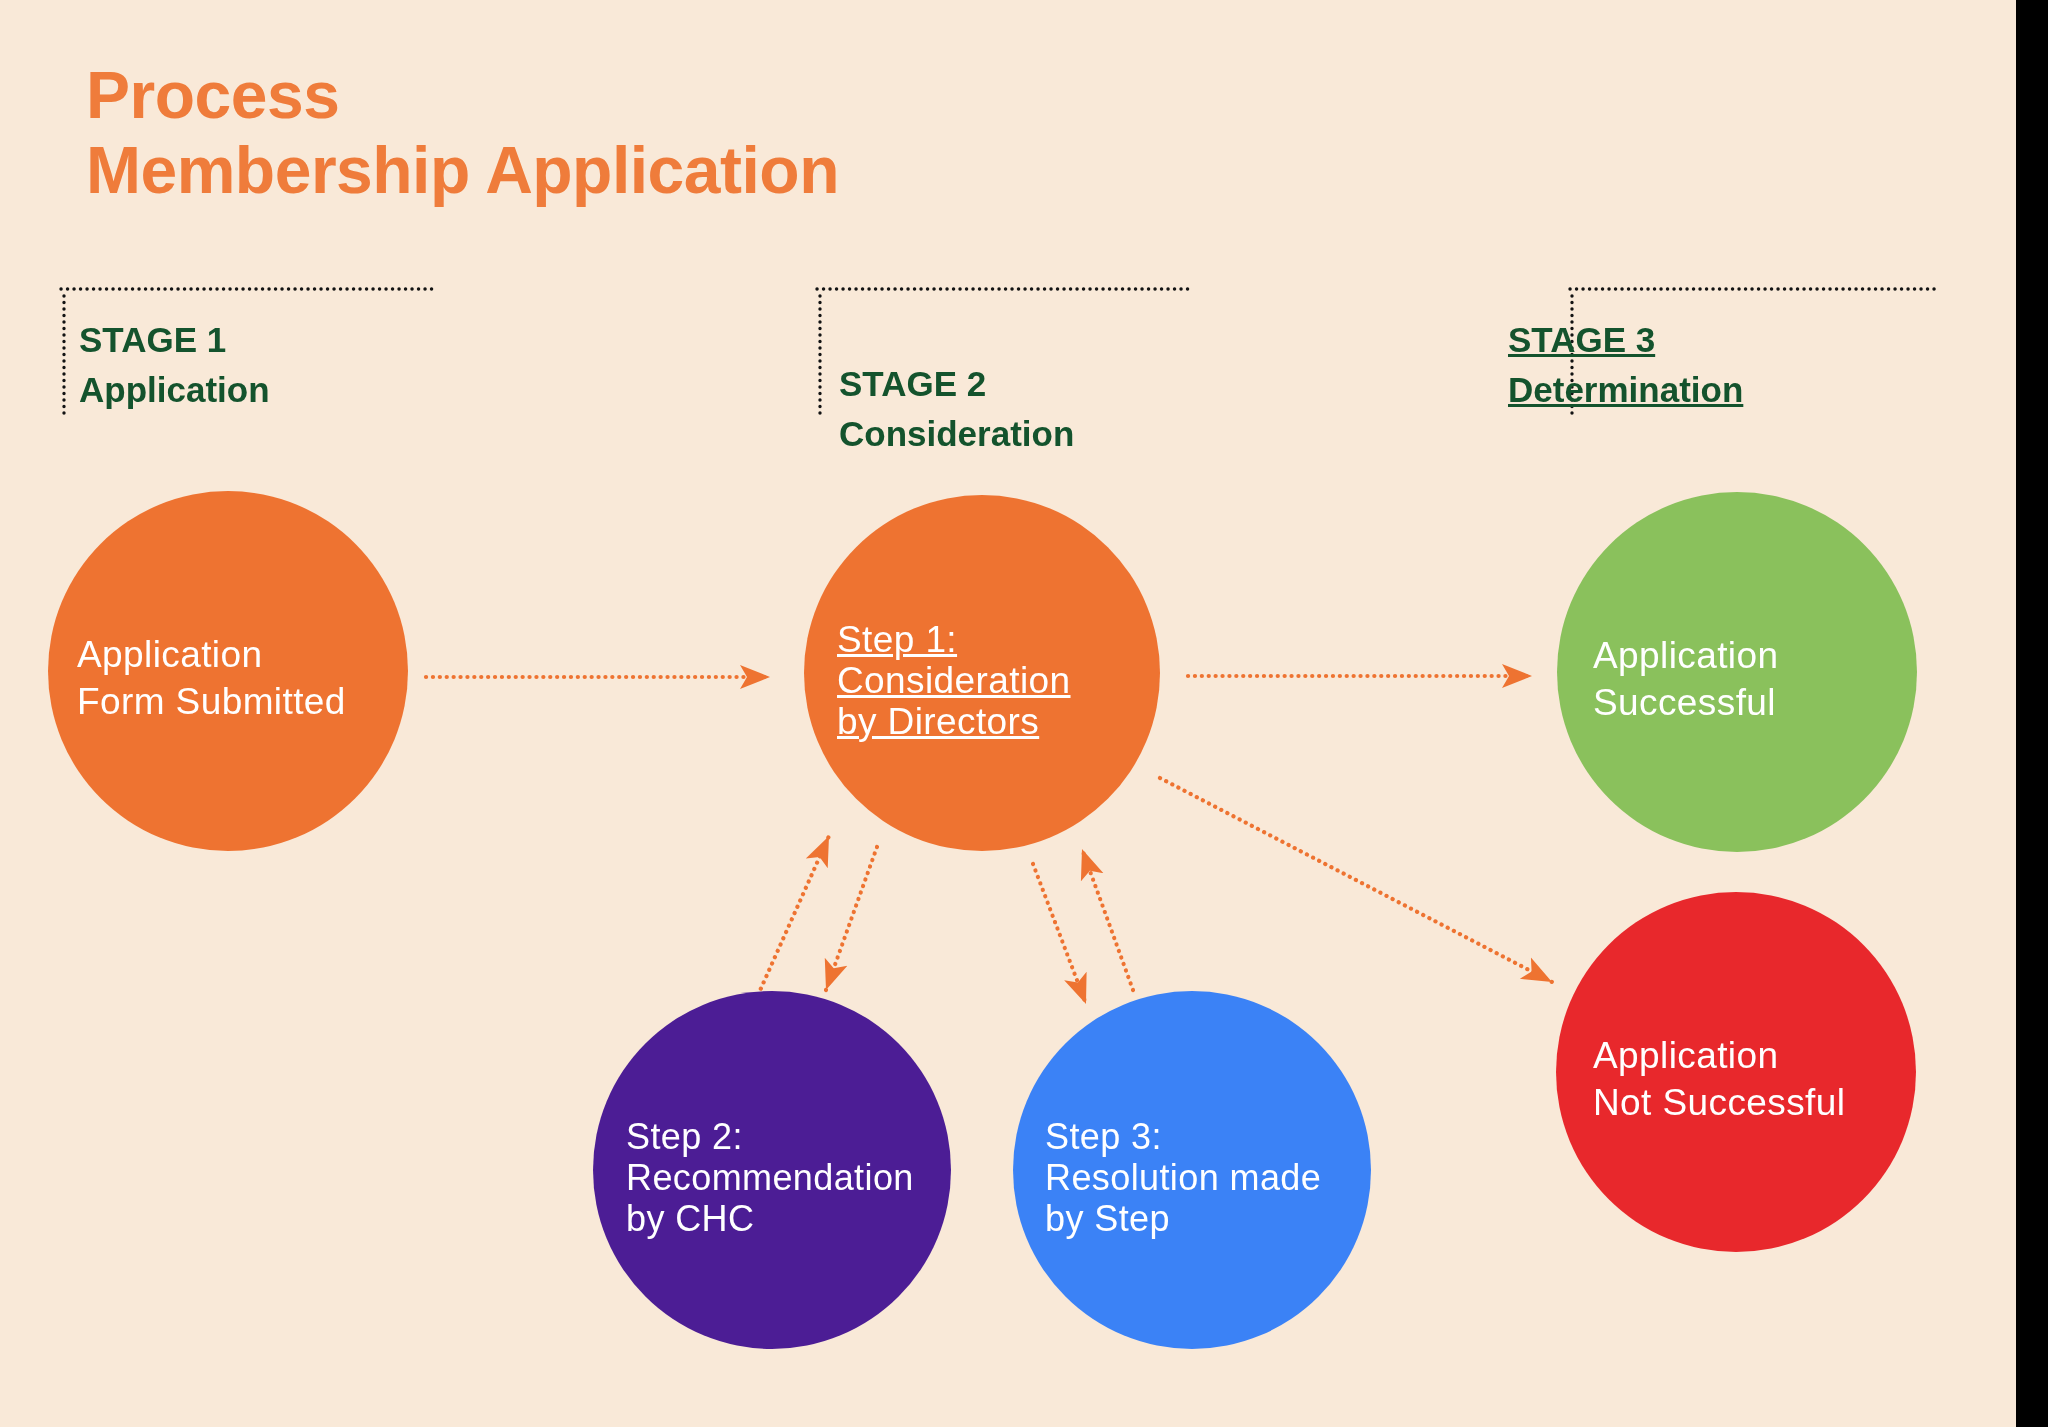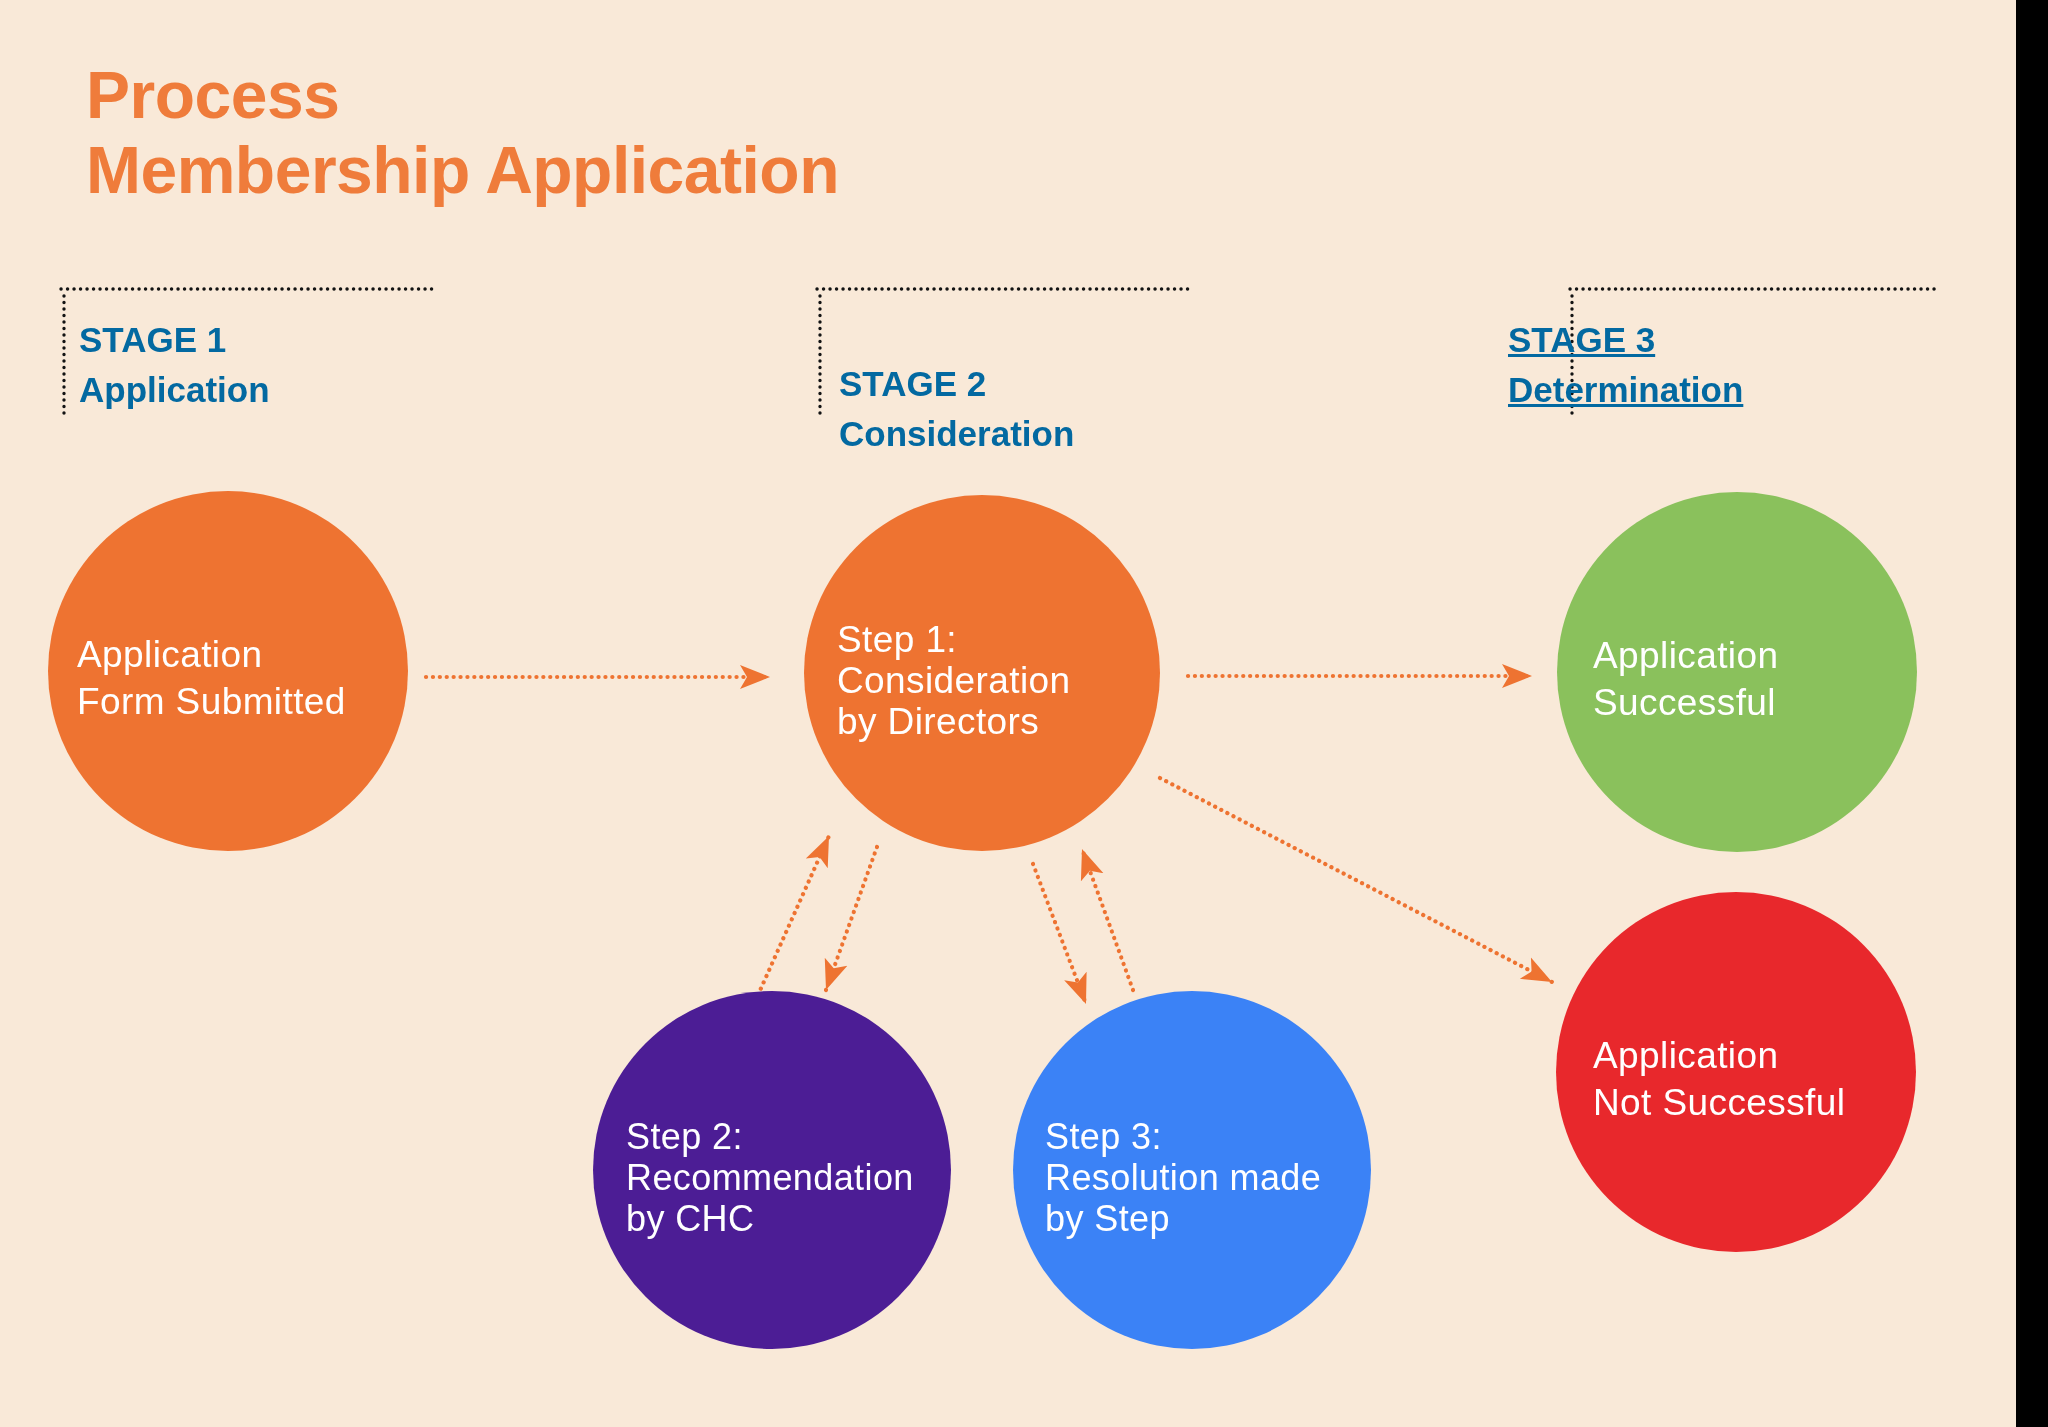--- a/index.html
+++ b/index.html
@@ -15,37 +15,37 @@
 
   .page-title{
     position:absolute;left:86px;top:58px;z-index:2;
     color:#ef7c3b;font-size:66px;font-weight:700;line-height:75px;
     letter-spacing:-0.5px;margin:0;
   }
   .page-title span{display:block;}
 
   .stage{
     position:absolute;top:315px;z-index:2;
-    color:#0369a1;font-weight:700;font-size:35px;line-height:50px;
+    color:#14532d;font-weight:700;font-size:35px;line-height:50px;
   }
   .stage span{display:block;}
   .stage-1{left:79px;}
   .stage-2{left:839px;margin-top:44px;}
   .stage-3{left:1508px;text-decoration:underline;}
 
   .node{
     position:absolute;border-radius:50%;z-index:2;
     display:flex;flex-direction:column;justify-content:center;
     box-sizing:border-box;
     color:#ffffff;font-size:37px;line-height:47px;letter-spacing:0.4px;
     padding-top:14px;
   }
   .node span{display:block;white-space:nowrap;}
   .node-0{left:48px; top:491px; width:360px;height:360px;padding-left:29px;}
-  .node-1{left:804px;top:495px; width:356px;height:356px;padding-left:33px;line-height:41px;}
+  .node-1{left:804px;top:495px; width:356px;height:356px;padding-left:33px;line-height:41px;text-decoration:underline;}
   .node-2{left:593px;top:991px; width:358px;height:358px;padding-left:33px;line-height:41px;font-size:36px;}
   .node-3{left:1013px;top:991px;width:358px;height:358px;padding-left:32px;line-height:41px;font-size:36px;}
   .node-4{left:1557px;top:492px;width:360px;height:360px;padding-left:36px;}
   .node-5{left:1556px;top:892px;width:360px;height:360px;padding-left:37px;}
 
   .edge-strip{
     position:absolute;left:2016px;top:0;width:32px;height:1427px;
     background:#000000;z-index:3;
   }
 

